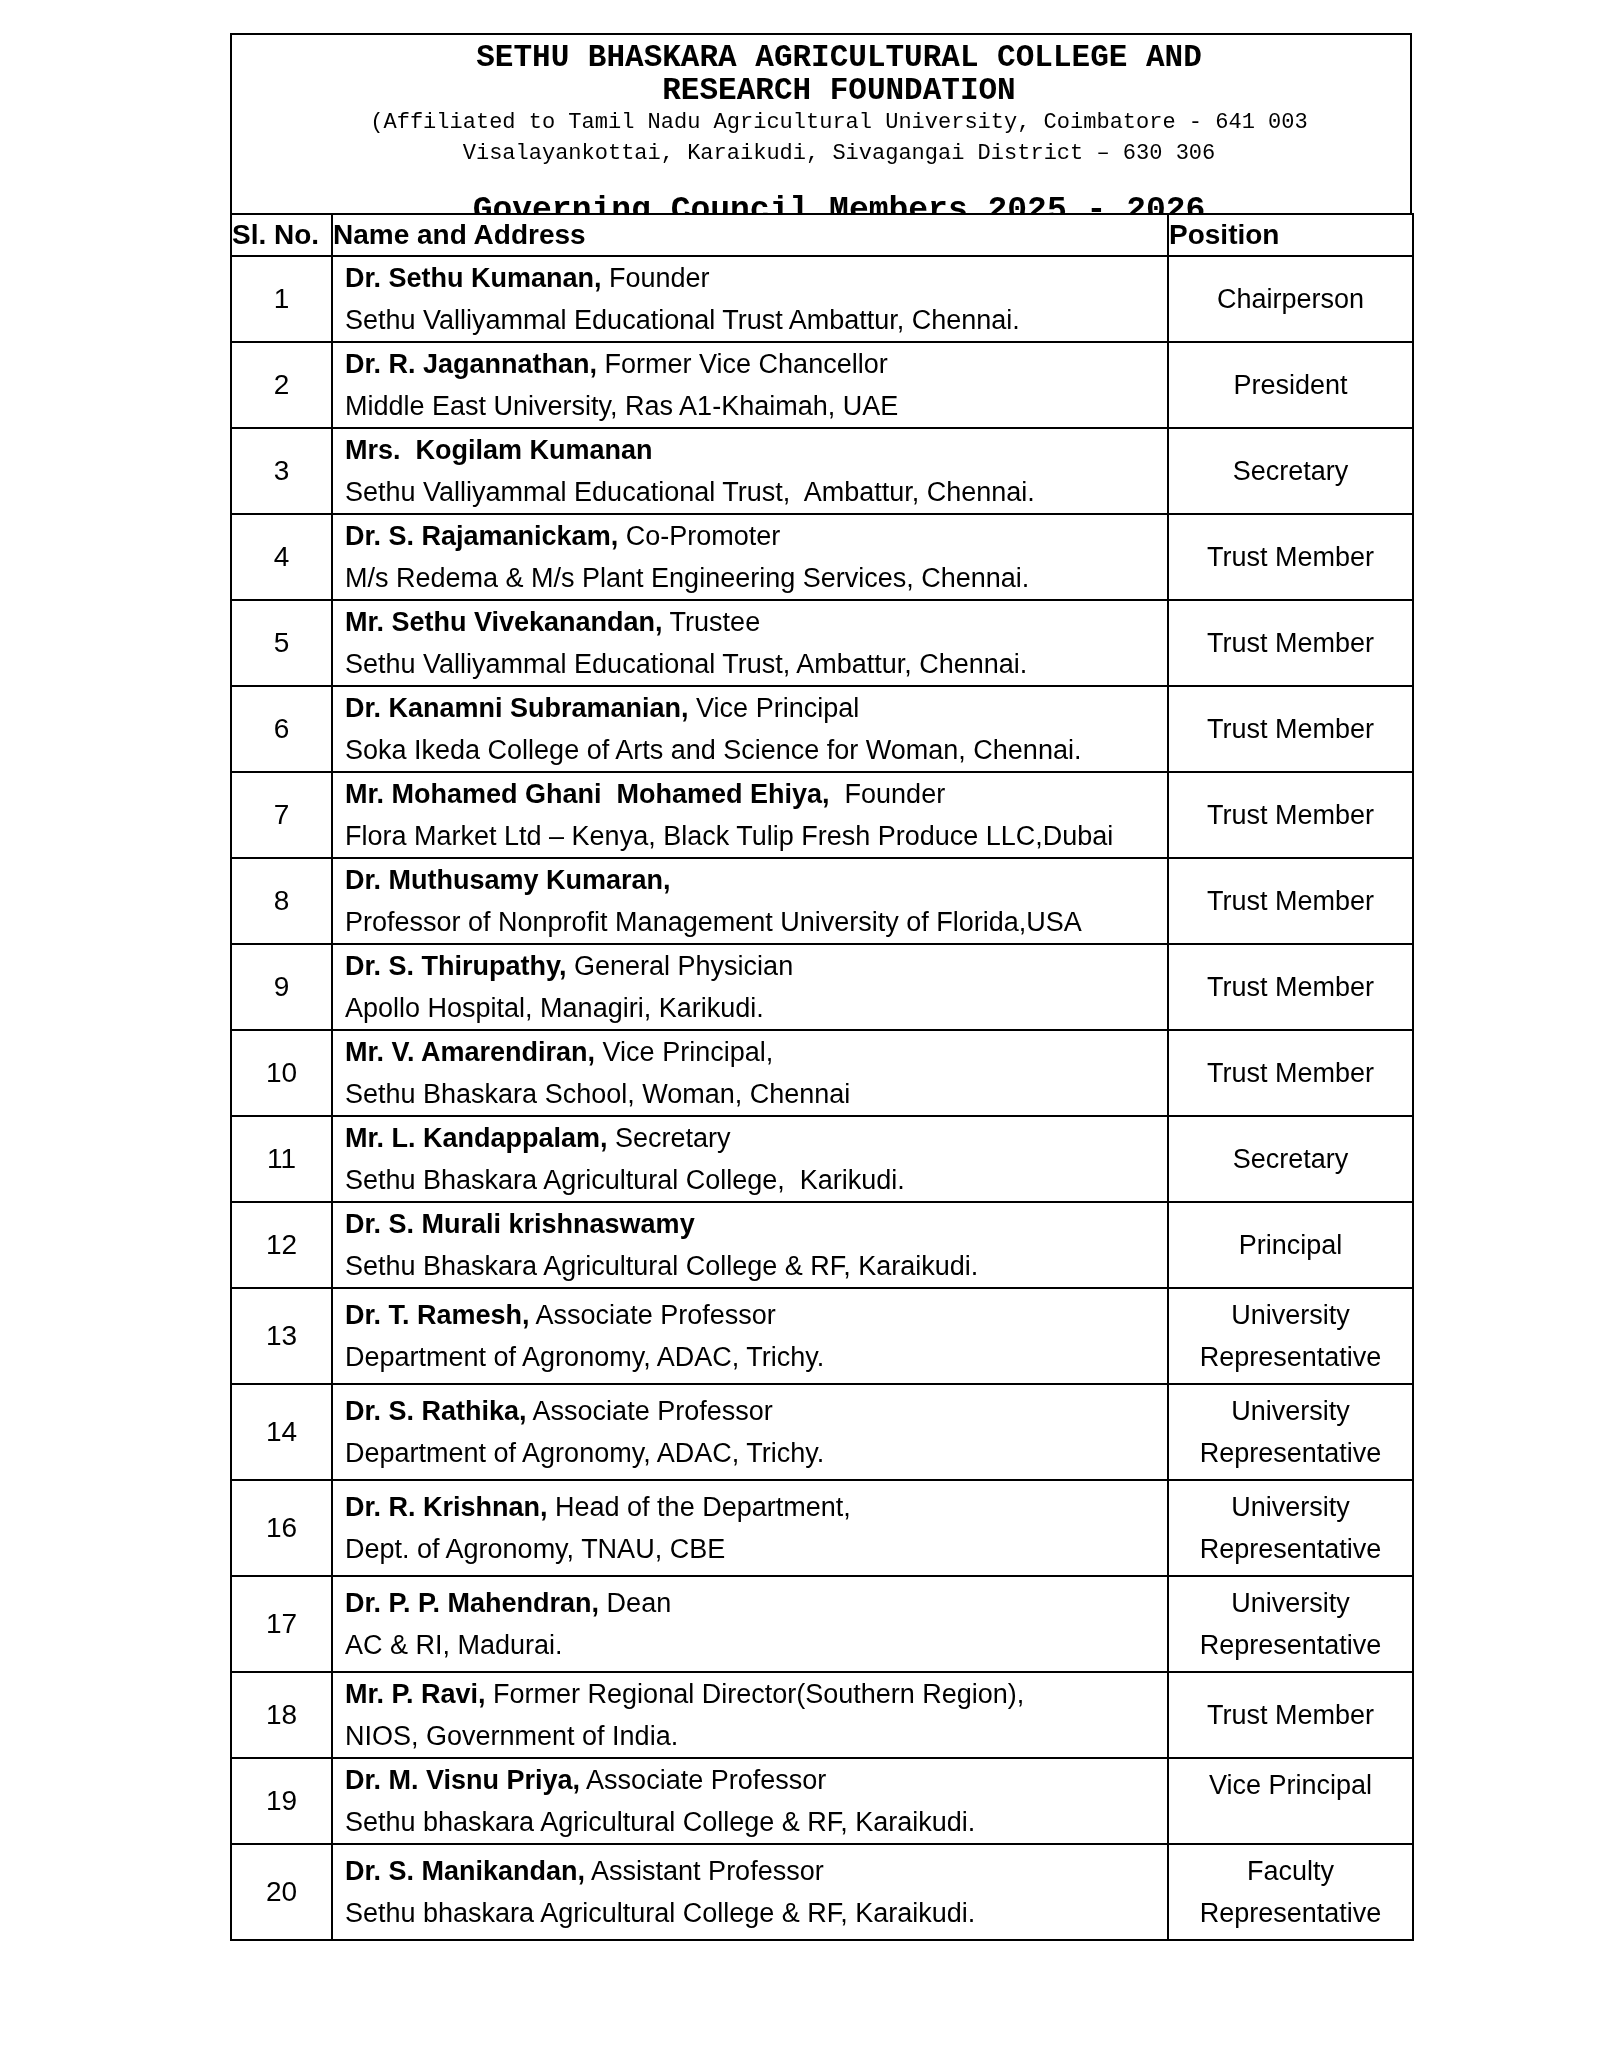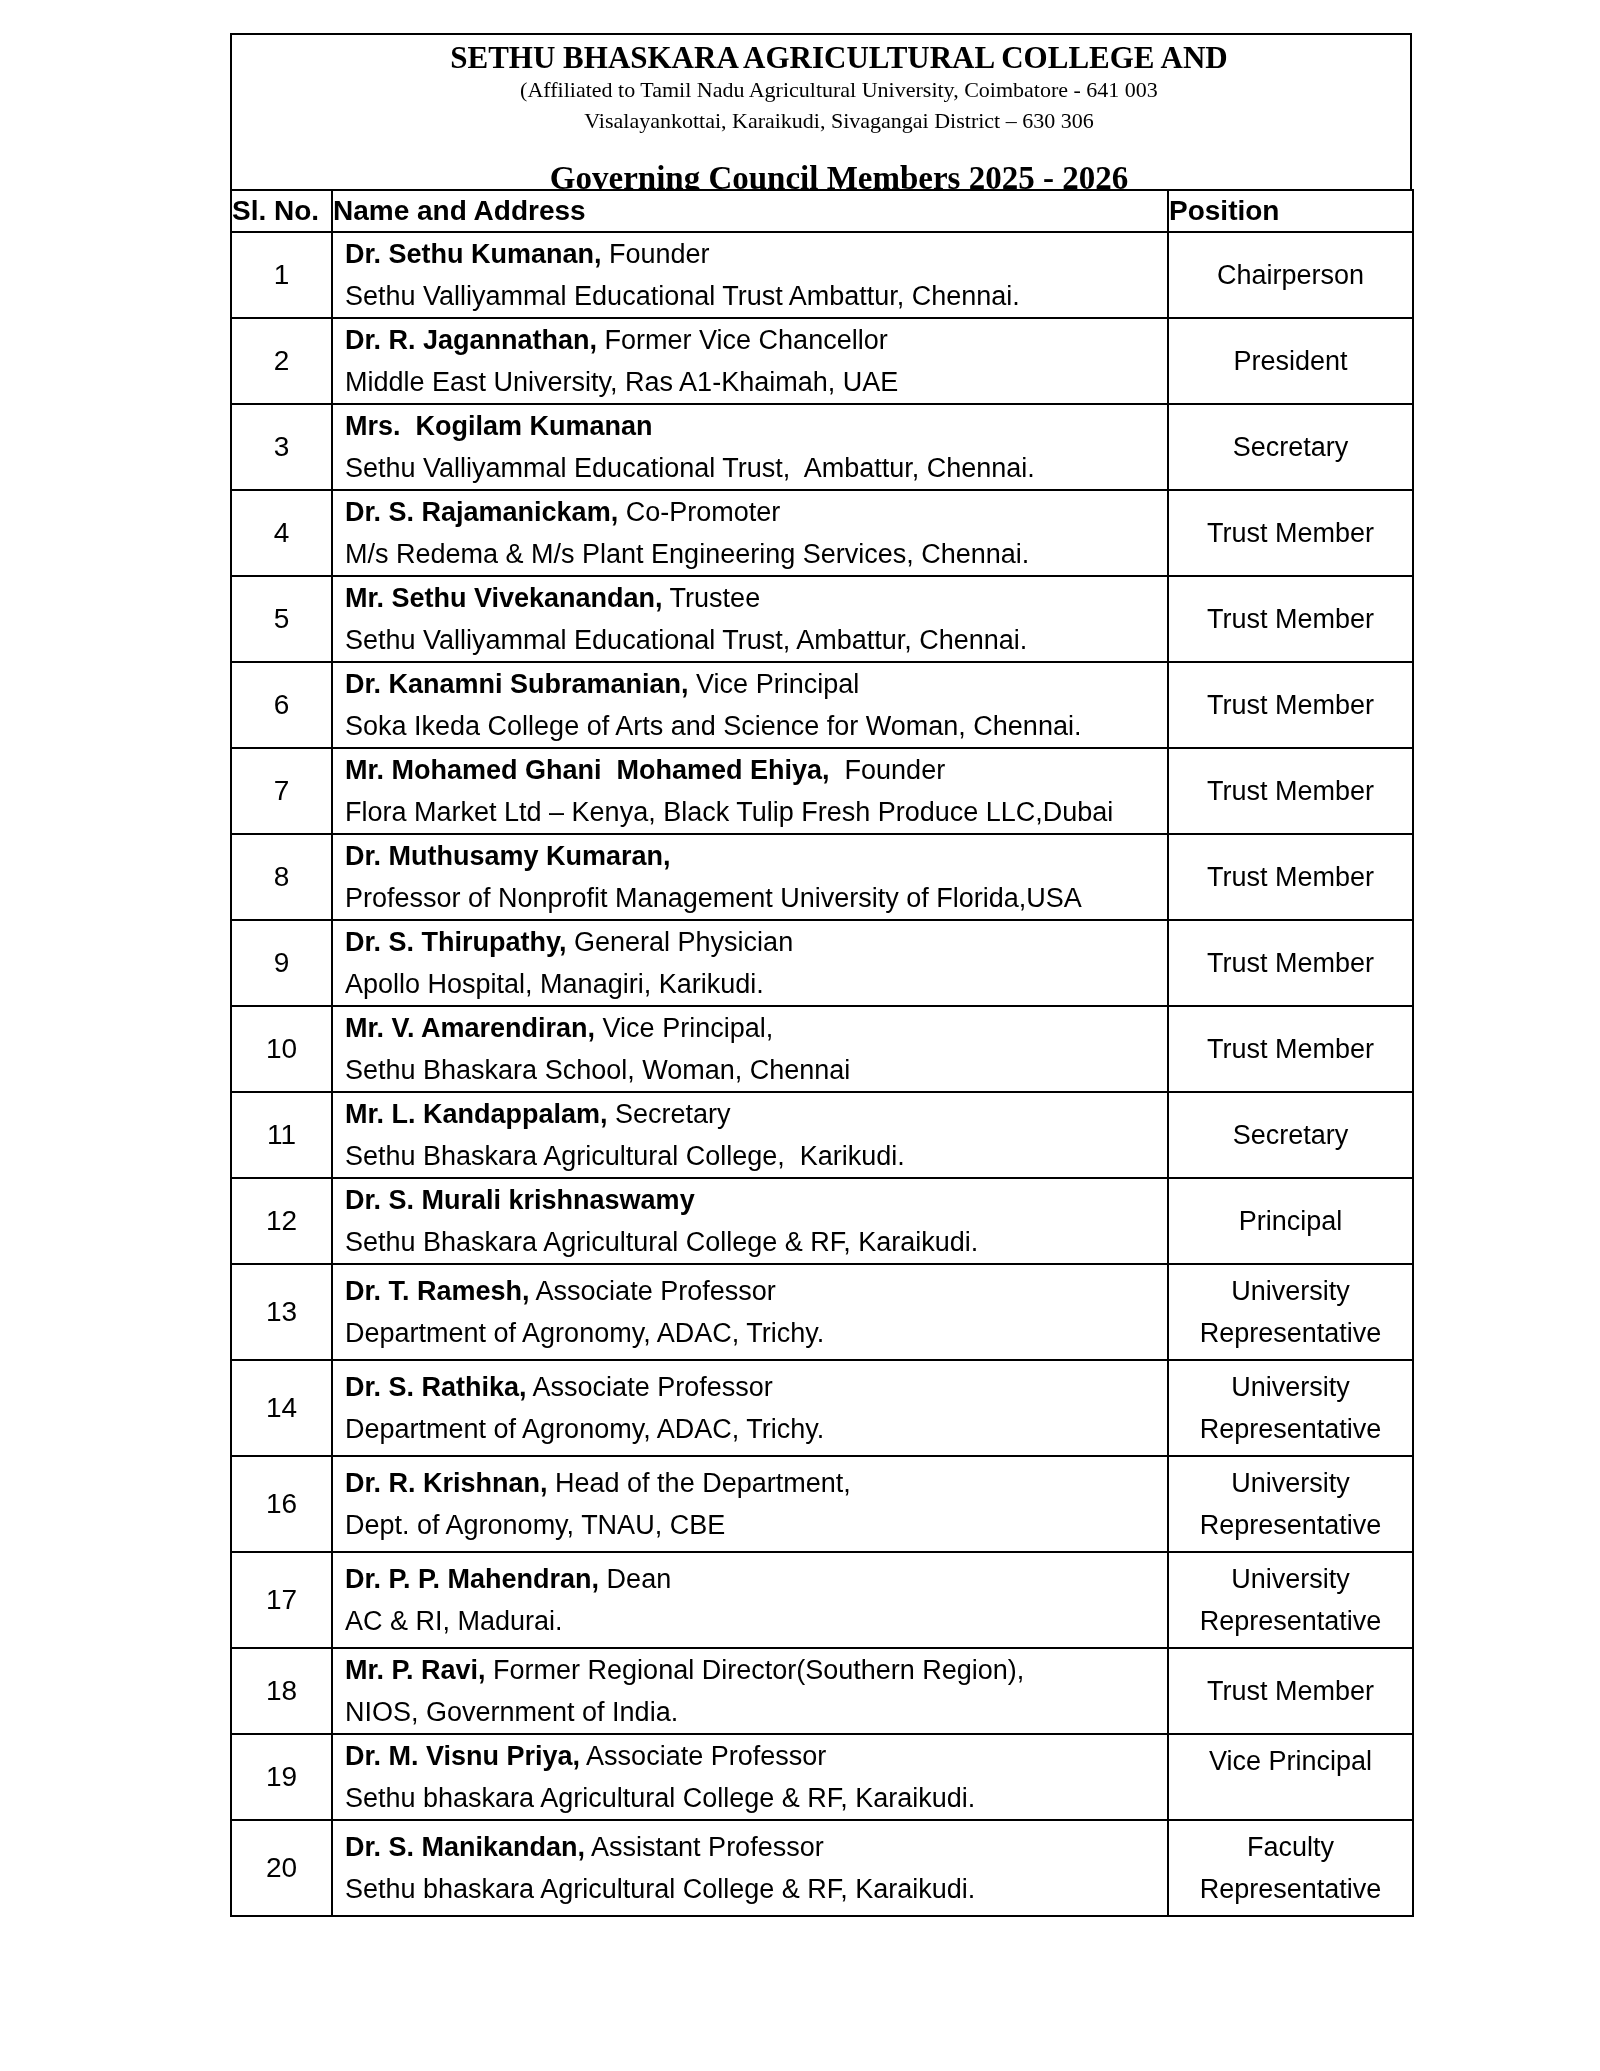--- a/index.html
+++ b/index.html
@@ -15,23 +15,23 @@
   .document {
     position: absolute;
     left: 230px;
     top: 33px;
     width: 1182px;
   }
   .doc-header {
     box-sizing: border-box;
     border: 2px solid #000000;
     border-bottom: none;
-    height: 156px;
+    height: 180px;
     text-align: center;
-    font-family: Liberation Serif, serif;
+    font-family: Liberation Mono, monospace;
     padding-top: 6px;
     overflow: hidden;
     padding-left: 36px;
   }
   .college-name {
     font-size: 31px;
     font-weight: bold;
     line-height: 33px;
     letter-spacing: 0px;
   }
@@ -96,20 +96,21 @@
   .cell-pos.valign-top {
     vertical-align: top;
   }
 </style>
 </head>
 <body>
 
 <div class="document">
   <div class="doc-header">
     <div class="college-name">SETHU BHASKARA AGRICULTURAL COLLEGE AND</div>
+    <div class="college-name">RESEARCH FOUNDATION</div>
     <div class="affiliation">(Affiliated to Tamil Nadu Agricultural University, Coimbatore - 641 003</div>
     <div class="affiliation">Visalayankottai, Karaikudi, Sivagangai District – 630 306</div>
     <div class="doc-title">Governing Council Members 2025 - 2026</div>
   </div>
   <table class="council-table">
     <colgroup>
       <col class="c-sl">
       <col class="c-nm">
       <col class="c-pos">
     </colgroup>

